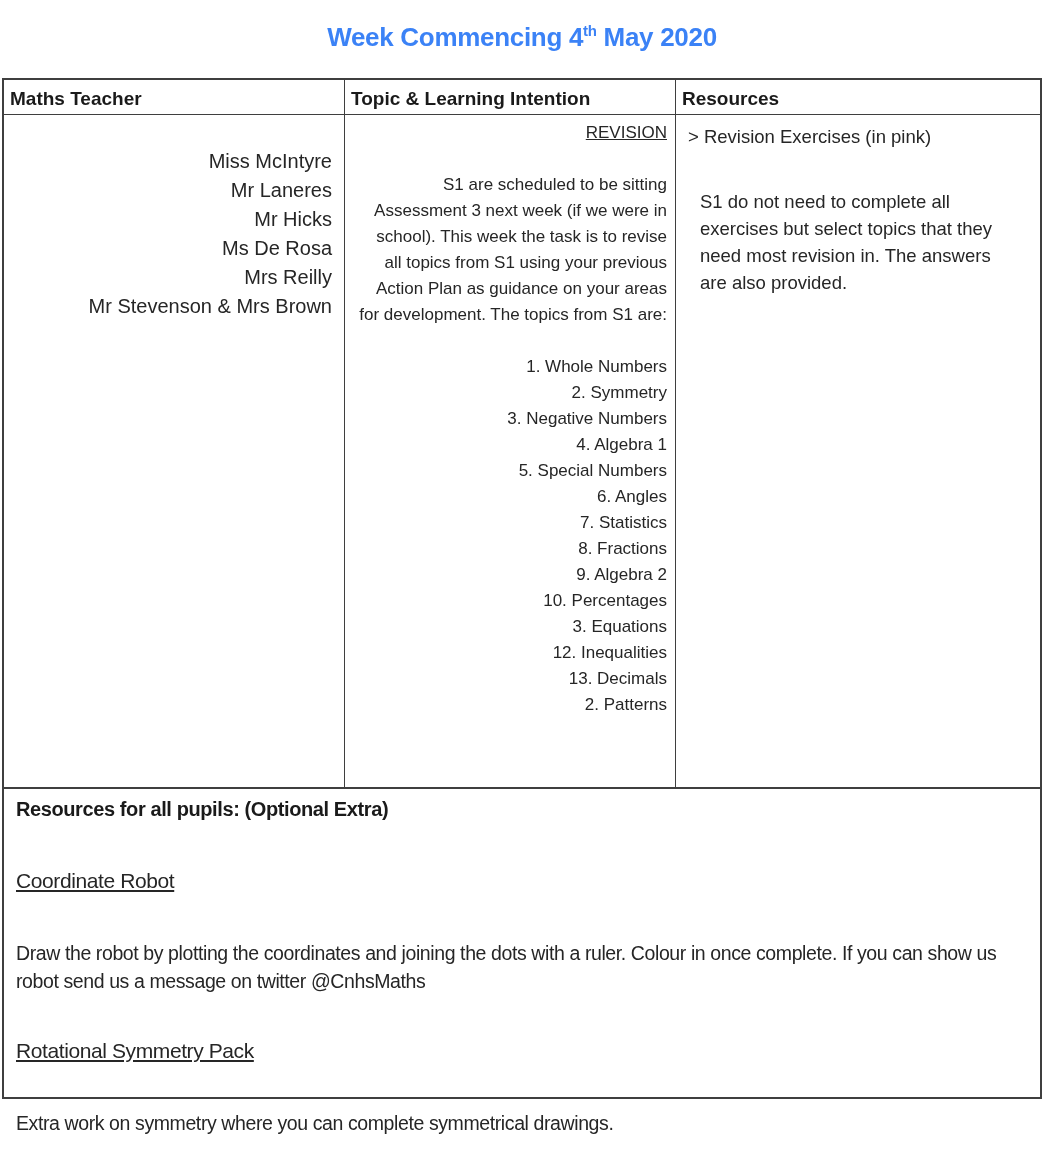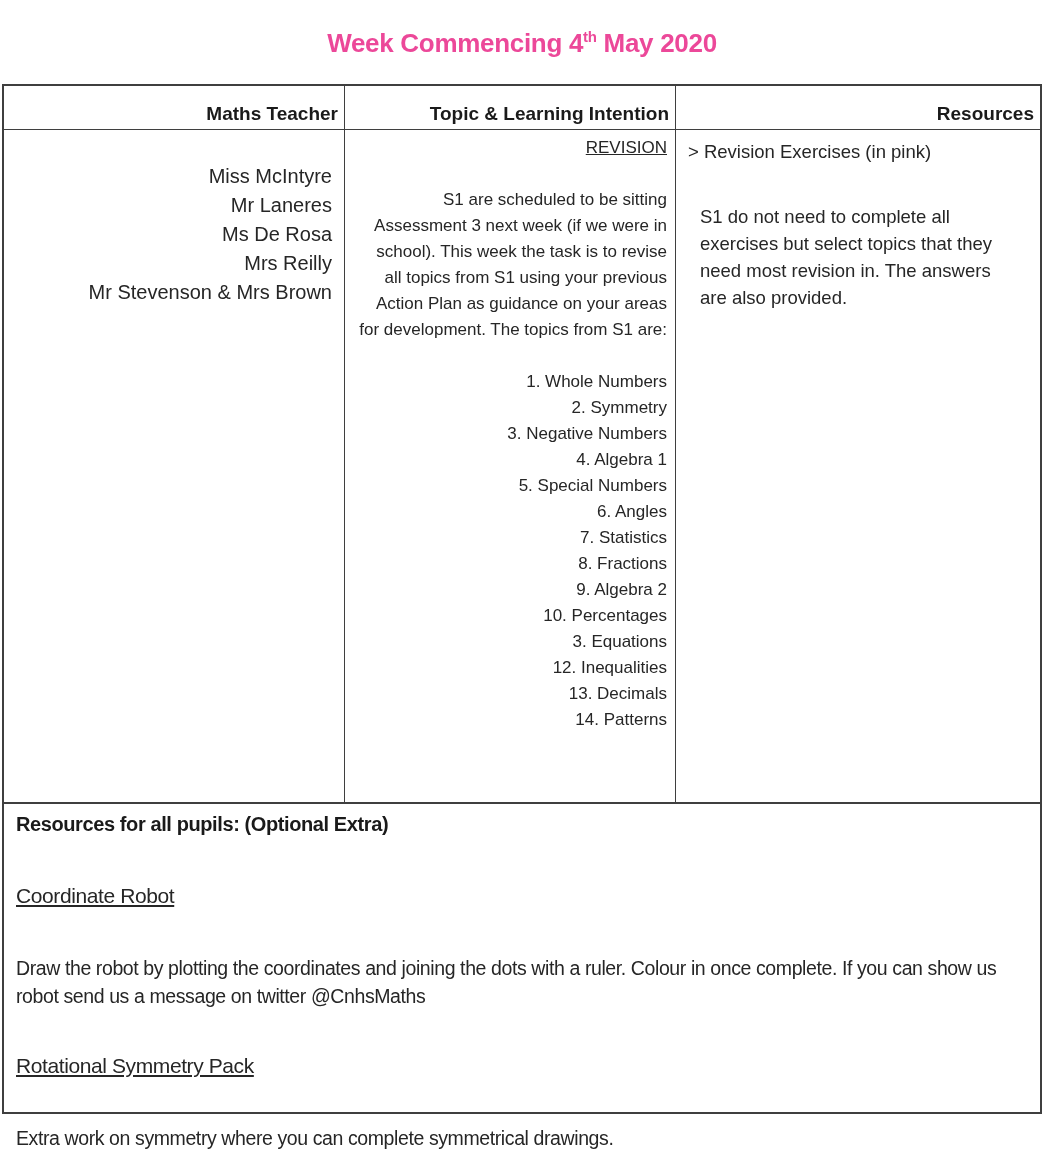--- a/index.html
+++ b/index.html
@@ -6,49 +6,49 @@
   html, body {
     margin: 0; padding: 0;
     width: 1044px; height: 1163px;
     background: #ffffff;
     font-family: "Liberation Sans", sans-serif;
     color: #262626;
   }
   .page { position: relative; width: 1044px; height: 1163px; background:#fff; }
 
   .doc-title {
-    margin: 16px;
+    margin: 10px;
     padding-top: 12px;
     height: 56px;
     text-align: center;
     font-size: 26px;
     font-weight: bold;
-    color: #ec4899;
+    color: #3b82f6;
     letter-spacing: -0.3px;
   }
   .doc-title sup { font-size: 15px; }
 
   .tbl {
     position: absolute;
     left: 2px; top: 68px;
     width: 1040px;
     border: 2px solid #3f3f3f;
     background: #fff;
   }
   .row { display: flex; width: 100%; }
   .hdr-row { border-bottom: 1px solid #3f3f3f; }
   .cell { padding: 4px 10px; }
   .c1 { width: 341px; border-right: 1px solid #3f3f3f; text-align: right; }
   .c2 { width: 331px; border-right: 1px solid #3f3f3f; }
   .c3 { flex: 1; }
   .hdr-cell {
-    text-align: right;
+    text-align: left;
     font-weight: bold;
     font-size: 19px;
-    padding: 17px 6px 4px;
+    padding: 8px 6px 4px;
     color: #1a1a1a;
   }
   .body-row { height: 672px; }
 
   .teacher-cell { font-size: 20px; line-height: 29px; padding: 32px 12px 10px; }
   .teacher-name { white-space: nowrap; }
 
   .topic-cell { font-size: 17px; line-height: 26px; padding: 5px 8px 10px 10px; text-align: right; }
   .u { text-decoration: underline; }
   .spacer { height: 26px; }
@@ -84,20 +84,21 @@
       <div class="cell c1 hdr-cell">Maths Teacher</div>
       <div class="cell c2 hdr-cell">Topic &amp; Learning Intention</div>
       <div class="cell c3 hdr-cell">Resources</div>
     </div>
 
     <div class="row body-row">
 
       <div class="cell c1 teacher-cell">
         <div class="teacher-name">Miss McIntyre</div>
         <div class="teacher-name">Mr Laneres</div>
+        <div class="teacher-name">Mr Hicks</div>
         <div class="teacher-name">Ms De Rosa</div>
         <div class="teacher-name">Mrs Reilly</div>
         <div class="teacher-name">Mr Stevenson &amp; Mrs Brown</div>
       </div>
 
       <div class="cell c2 topic-cell">
         <div class="u">REVISION</div>
         <div class="spacer"></div>
         <p class="topic-paragraph">S1 are scheduled to be sitting Assessment 3 next week (if we were in school). This week the task is to revise all topics from S1 using your previous Action Plan as guidance on your areas for development. The topics from S1 are:</p>
         <div class="spacer"></div>
@@ -108,21 +109,21 @@
           <div>4. Algebra 1</div>
           <div>5. Special Numbers</div>
           <div>6. Angles</div>
           <div>7. Statistics</div>
           <div>8. Fractions</div>
           <div>9. Algebra 2</div>
           <div>10. Percentages</div>
           <div>3. Equations</div>
           <div>12. Inequalities</div>
           <div>13. Decimals</div>
-          <div>14. Patterns</div>
+          <div>2. Patterns</div>
         </div>
       </div>
 
       <div class="cell c3 res-cell">
         <div>&gt; Revision Exercises (in pink)</div>
         <div class="spacer"></div>
         <p class="res-note">S1 do not need to complete all exercises but select topics that they need most revision in. The answers are also provided.</p>
       </div>
 
     </div>

